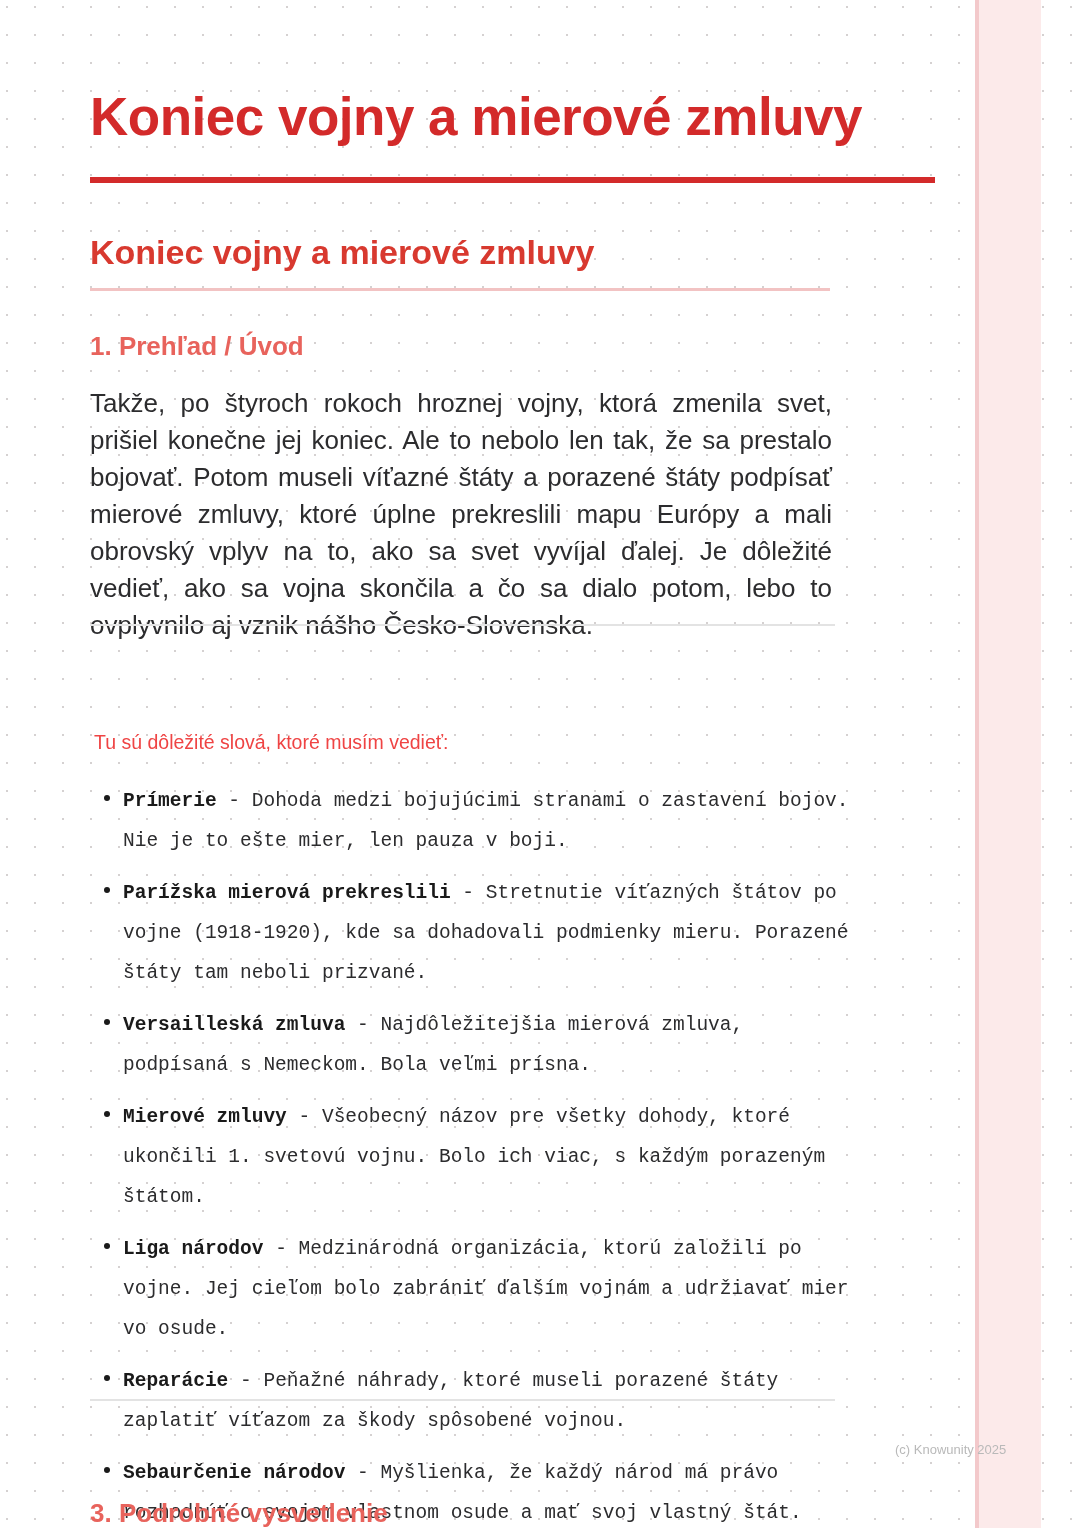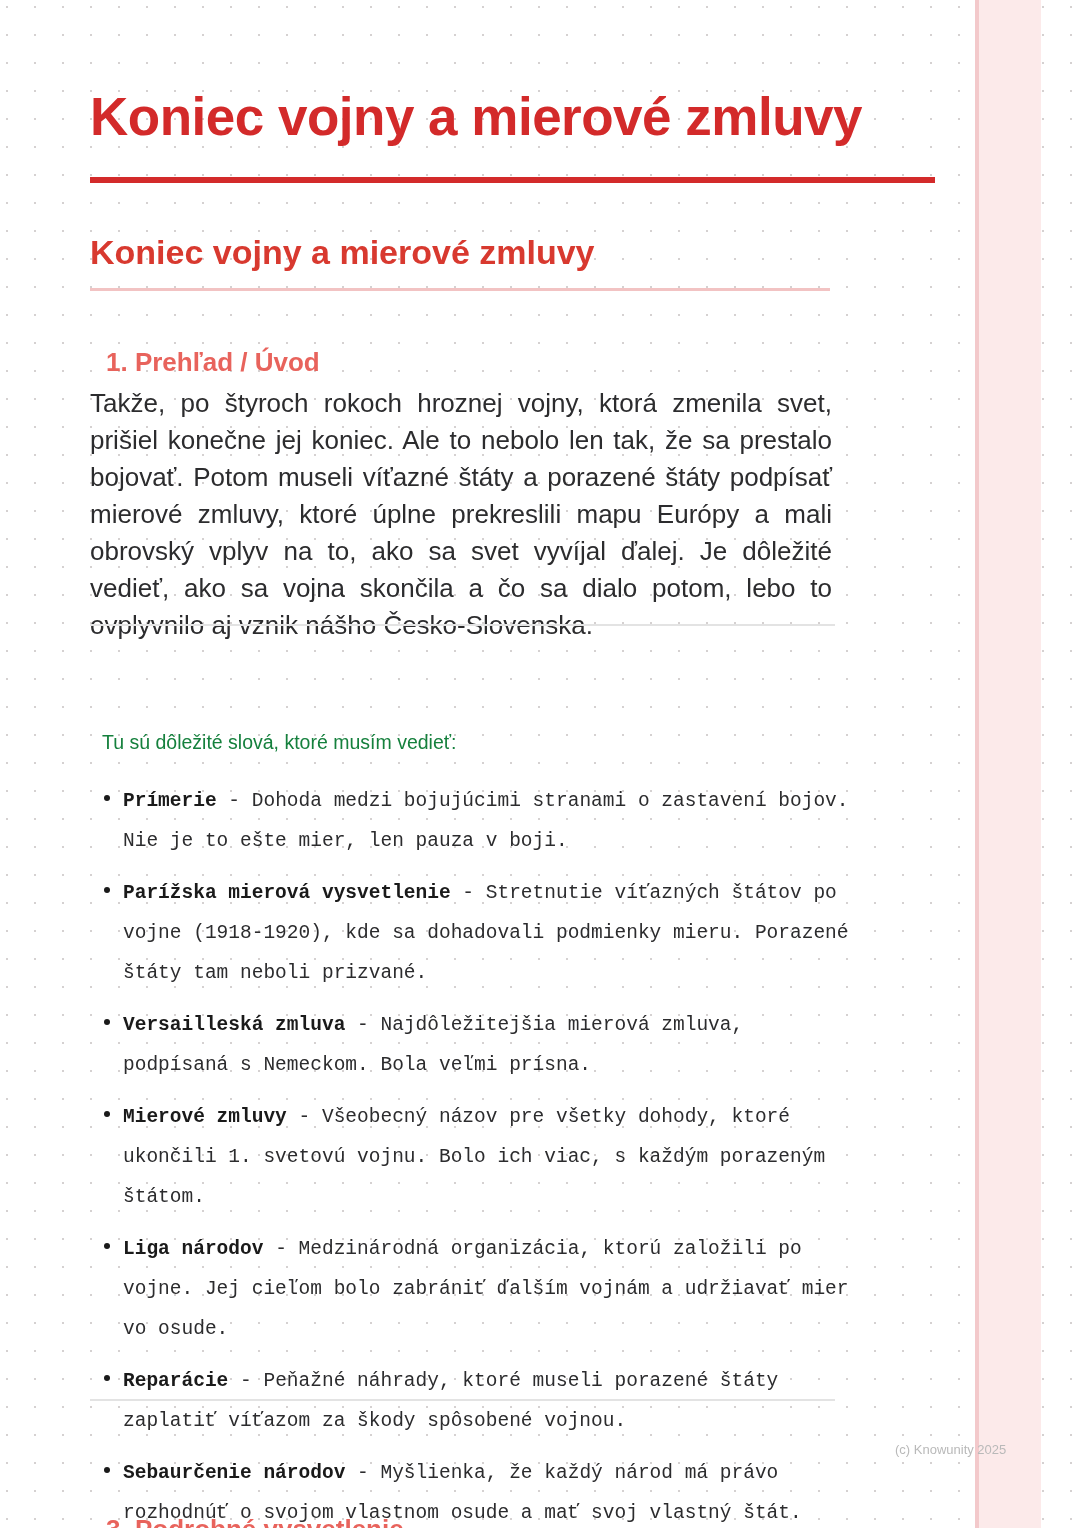--- a/index.html
+++ b/index.html
@@ -98,21 +98,21 @@
   .subtitle-rule {
     position: absolute;
     left: 0;
     top: 288px;
     width: 740px;
     height: 3px;
     background: #f2c3c3;
   }
 
   h3.section-heading {
-    margin: 16px;
+    margin: 0;
     padding: 0;
     position: absolute;
     left: 0;
     font-size: 26px;
     line-height: 34px;
     font-weight: bold;
     color: #e8635c;
     white-space: nowrap;
   }
   h3.sec1 { top: 329px; }
@@ -129,26 +129,26 @@
     line-height: 37px;
     color: #2c2c2e;
     text-align: justify;
   }
   p.intro { top: 385px; }
 
   p.lead-in {
     margin: 0;
     padding: 0;
     position: absolute;
-    left: 12px;
+    left: 4px;
     top: 726px;
     width: 742px;
     font-size: 19.5px;
     line-height: 32px;
-    color: #15803d;
+    color: #ef4444;
   }
 
   .divider {
     position: absolute;
     left: 0;
     height: 2px;
     background: #e3e3e3;
     width: 745px;
   }
   .divider.d1 { top: 624px; }
@@ -219,21 +219,21 @@
 
     <div class="divider d1"></div>
 
     <p class="lead-in">Tu sú dôležité slová, ktoré musím vedieť:</p>
 
     <ul class="glossary">
       <li>
         <span class="term">Prímerie</span><span class="def"> - Dohoda medzi bojujúcimi stranami o zastavení bojov. Nie je to ešte mier, len pauza v boji.</span>
       </li>
       <li>
-        <span class="term">Parížska mierová vysvetlenie</span><span class="def"> - Stretnutie víťazných štátov po vojne (1918-1920), kde sa dohadovali podmienky mieru. Porazené štáty tam neboli prizvané.</span>
+        <span class="term">Parížska mierová prekreslili</span><span class="def"> - Stretnutie víťazných štátov po vojne (1918-1920), kde sa dohadovali podmienky mieru. Porazené štáty tam neboli prizvané.</span>
       </li>
       <li>
         <span class="term">Versailleská zmluva</span><span class="def"> - Najdôležitejšia mierová zmluva, podpísaná s Nemeckom. Bola veľmi prísna.</span>
       </li>
       <li>
         <span class="term">Mierové zmluvy</span><span class="def"> - Všeobecný názov pre všetky dohody, ktoré ukončili 1. svetovú vojnu. Bolo ich viac, s každým porazeným štátom.</span>
       </li>
       <li>
         <span class="term">Liga národov</span><span class="def"> - Medzinárodná organizácia, ktorú založili po vojne. Jej cieľom bolo zabrániť ďalším vojnám a udržiavať mier vo osude.</span>
       </li>

